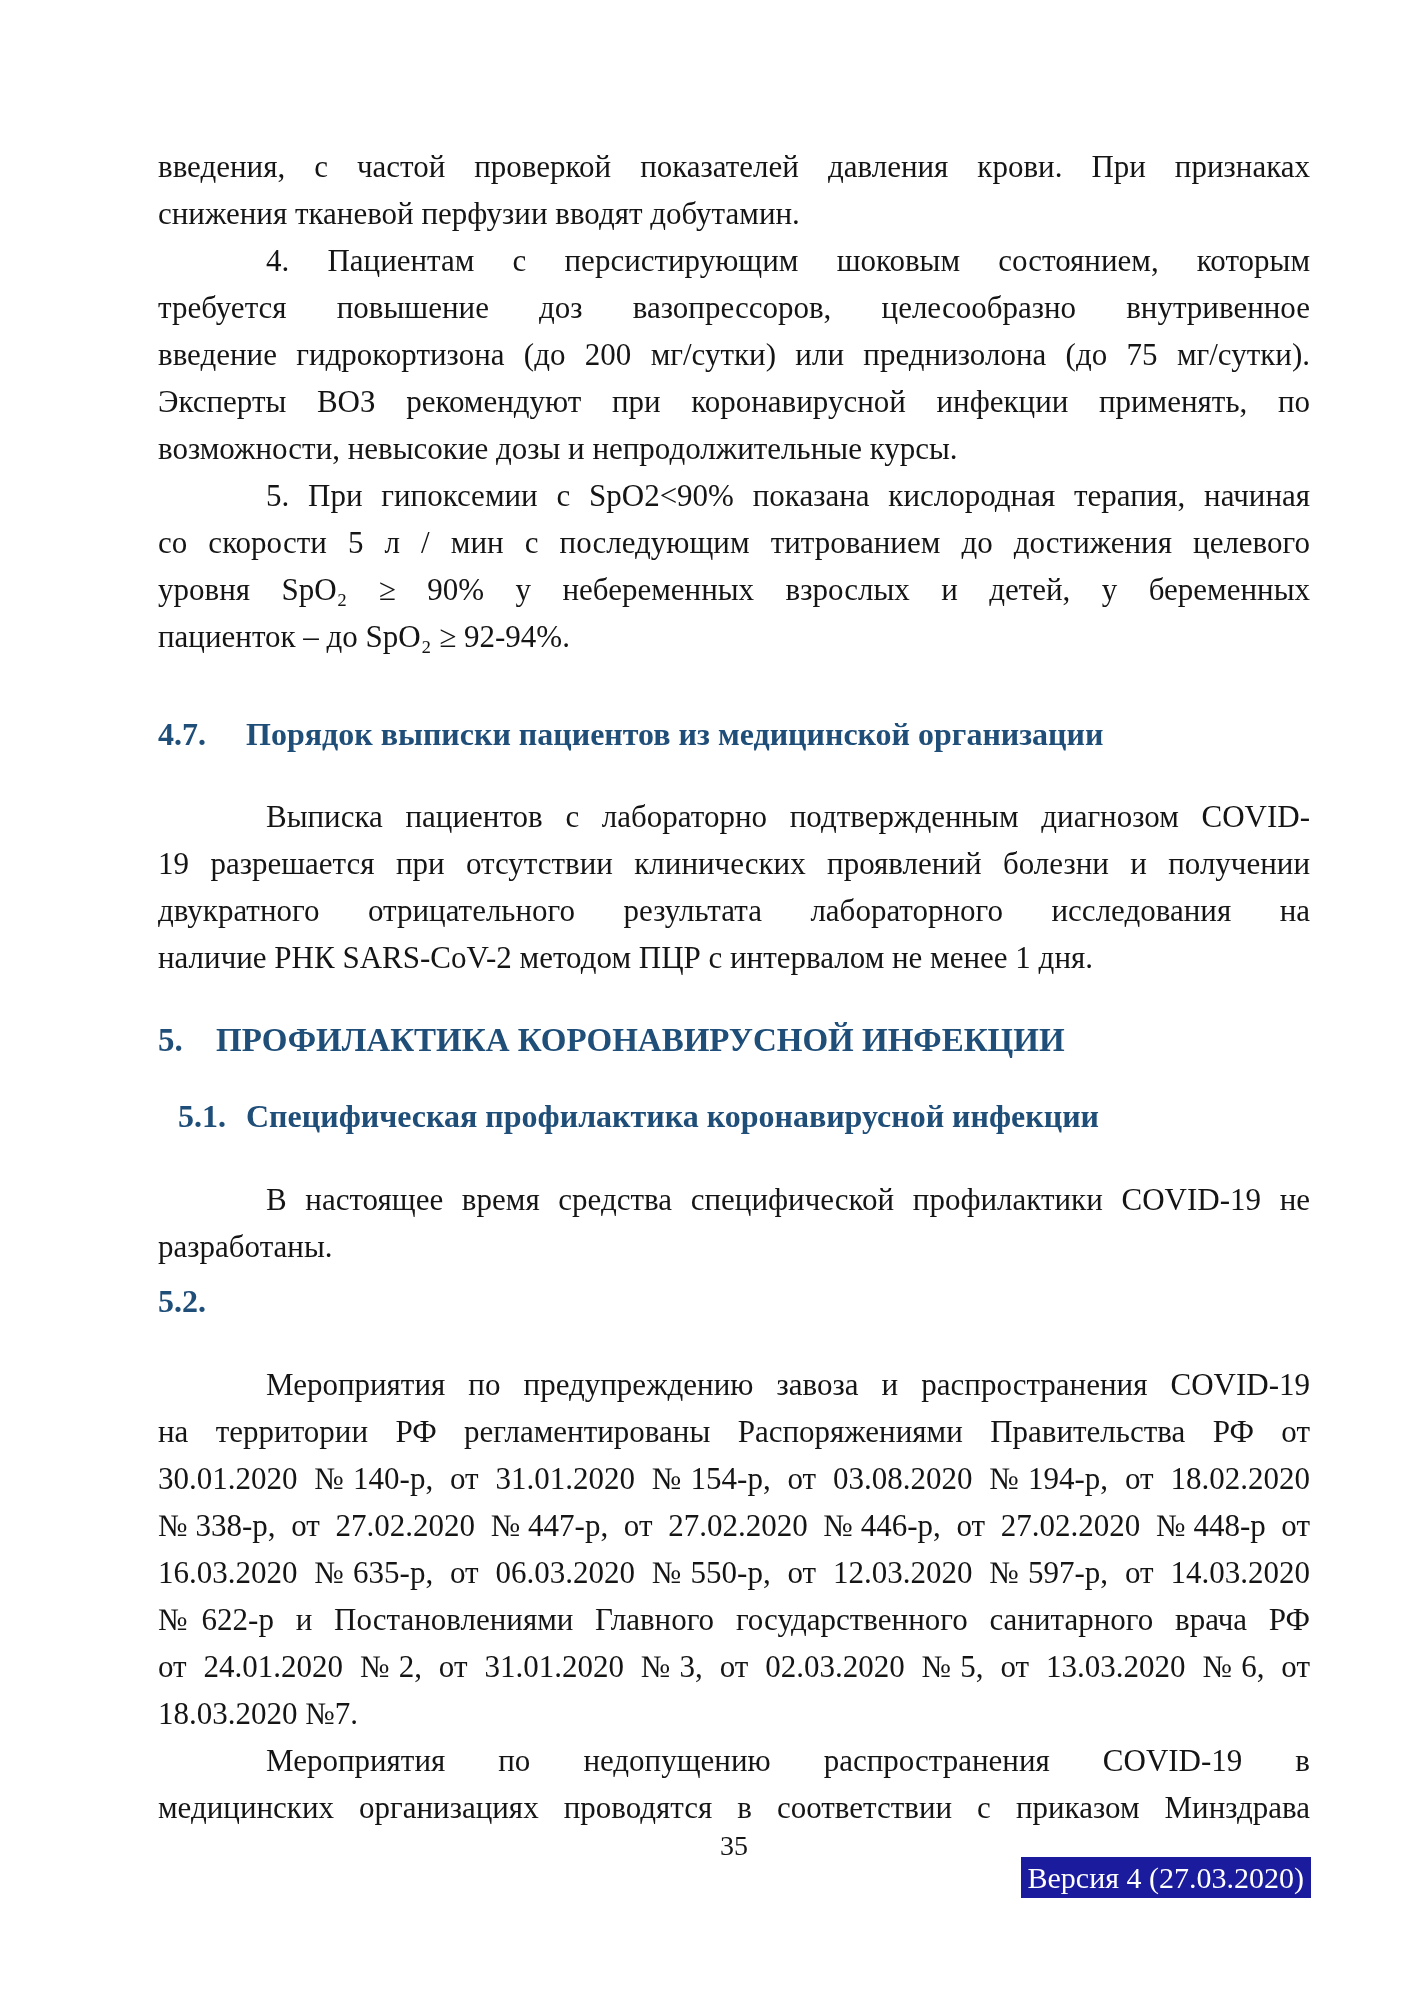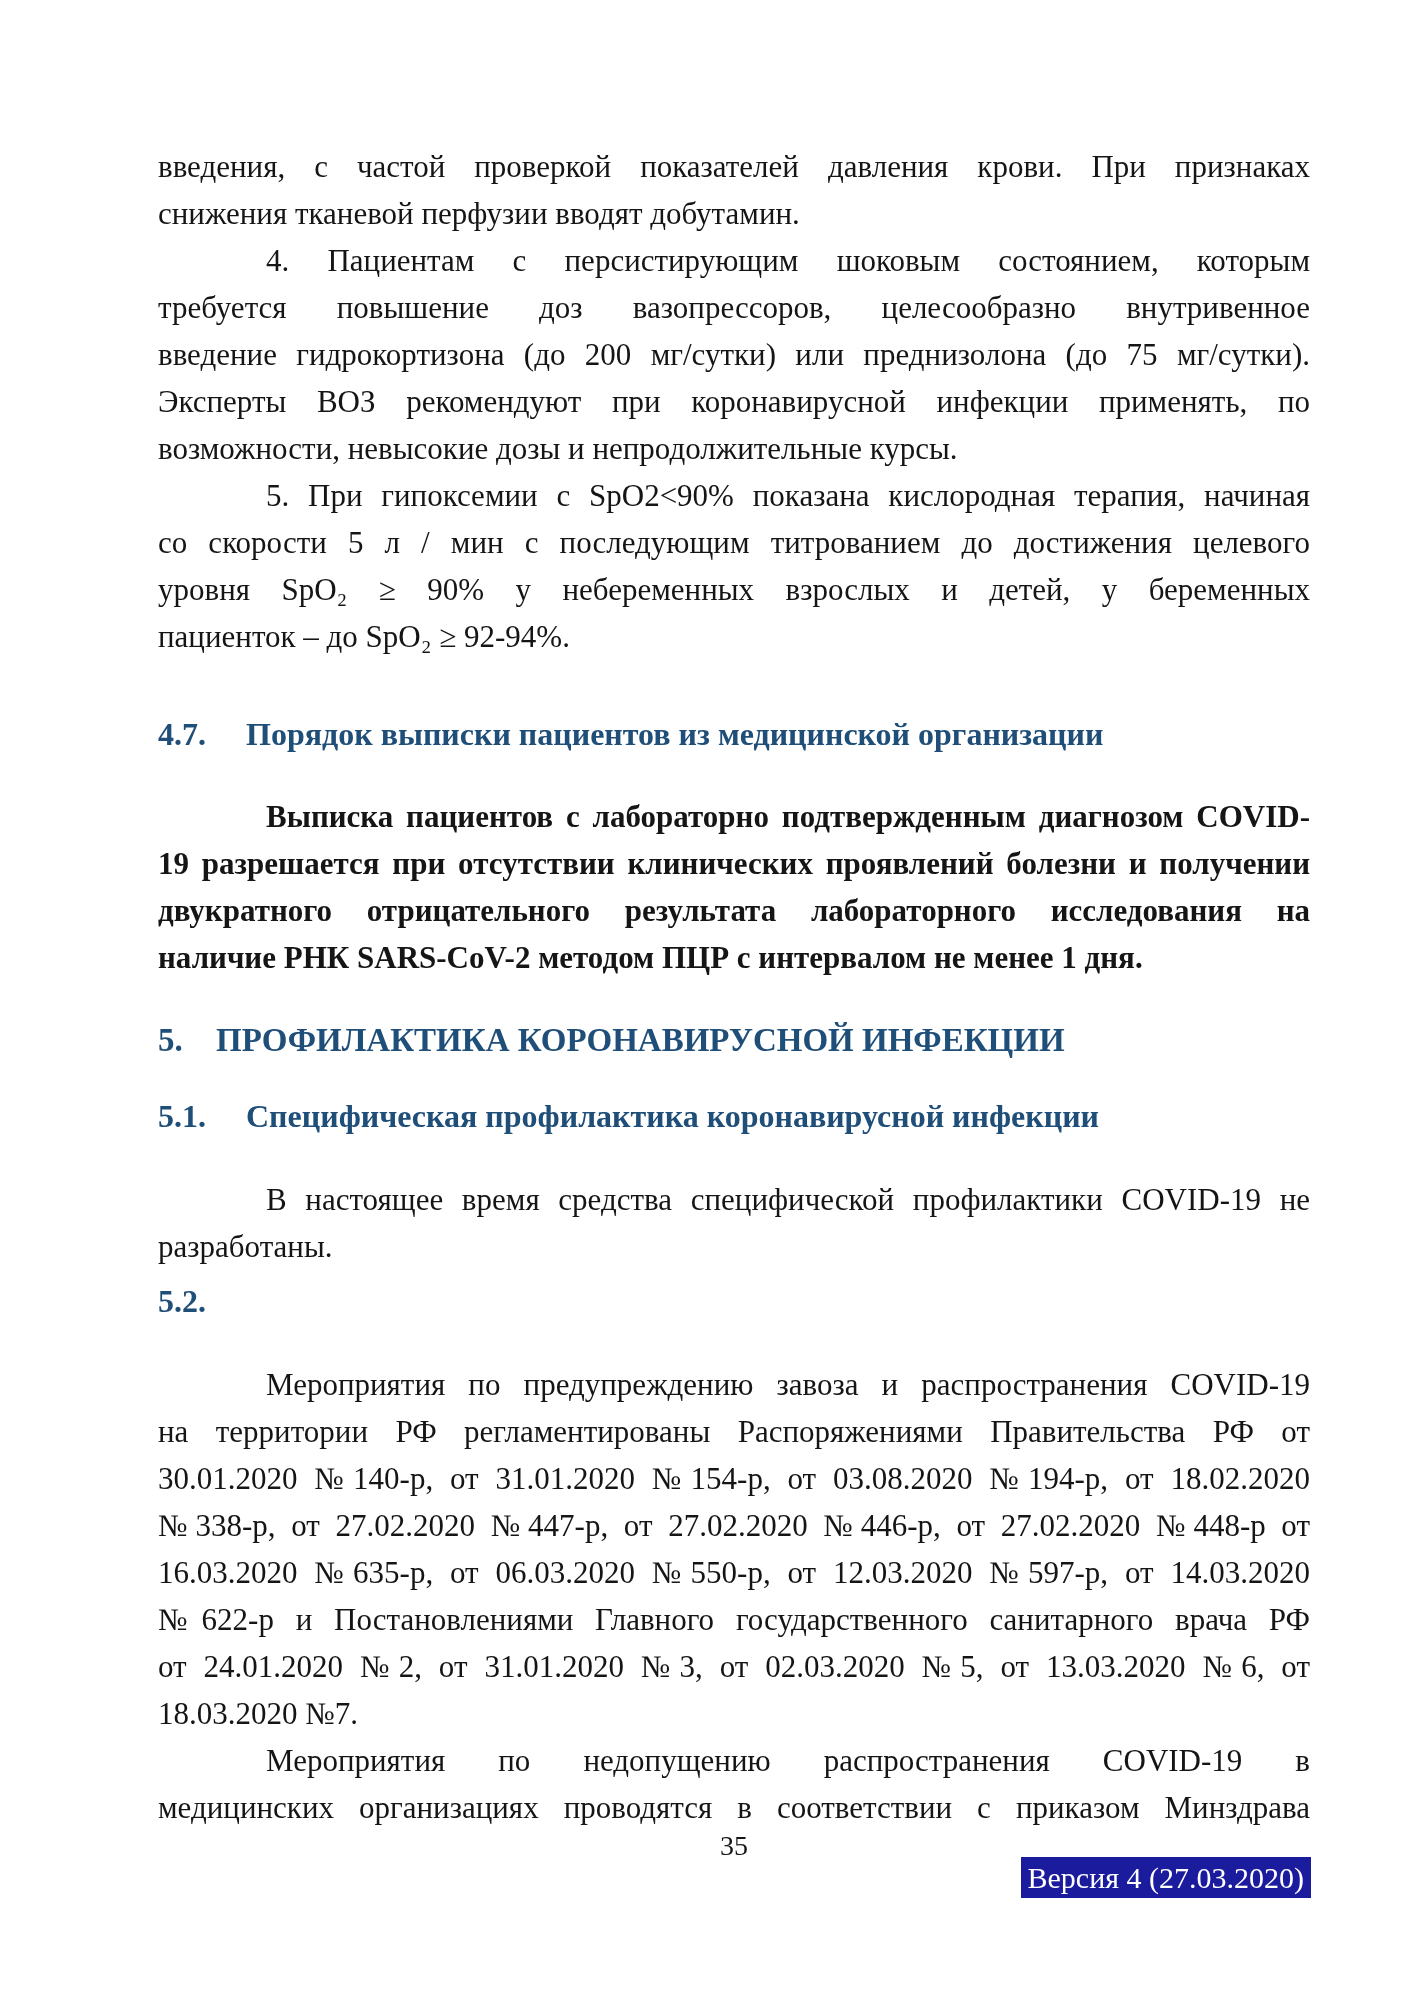--- a/index.html
+++ b/index.html
@@ -40,23 +40,23 @@
     color:var(--heading-blue);
     font-weight:bold;
     line-height:47px;
   }
   .heading .hnum{flex:0 0 auto;}
   .h1{font-size:33px;}
   .h1 .hnum{min-width:58px;}
   .h2{font-size:32px;}
   .h2 .hnum{min-width:88px;}
   .mt-h47{margin-top:51px;}
-  .mt-p47{margin-top:35px;font-weight:bold;}
+  .mt-p47{margin-top:35px;}
   .mt-h5{margin-top:36px;}
-  .mt-h51{margin-top:29px;}
+  .mt-h51{margin-top:29px;text-align:center;}
   .mt-p51{margin-top:36px;}
   .mt-h52{margin-top:8px;}
   .mt-p52{margin-top:36px;}
   .page-number{
     font-size:28px;
     line-height:28px;
     text-align:left;
     text-align-last:center;
     margin-top:1px;
   }

